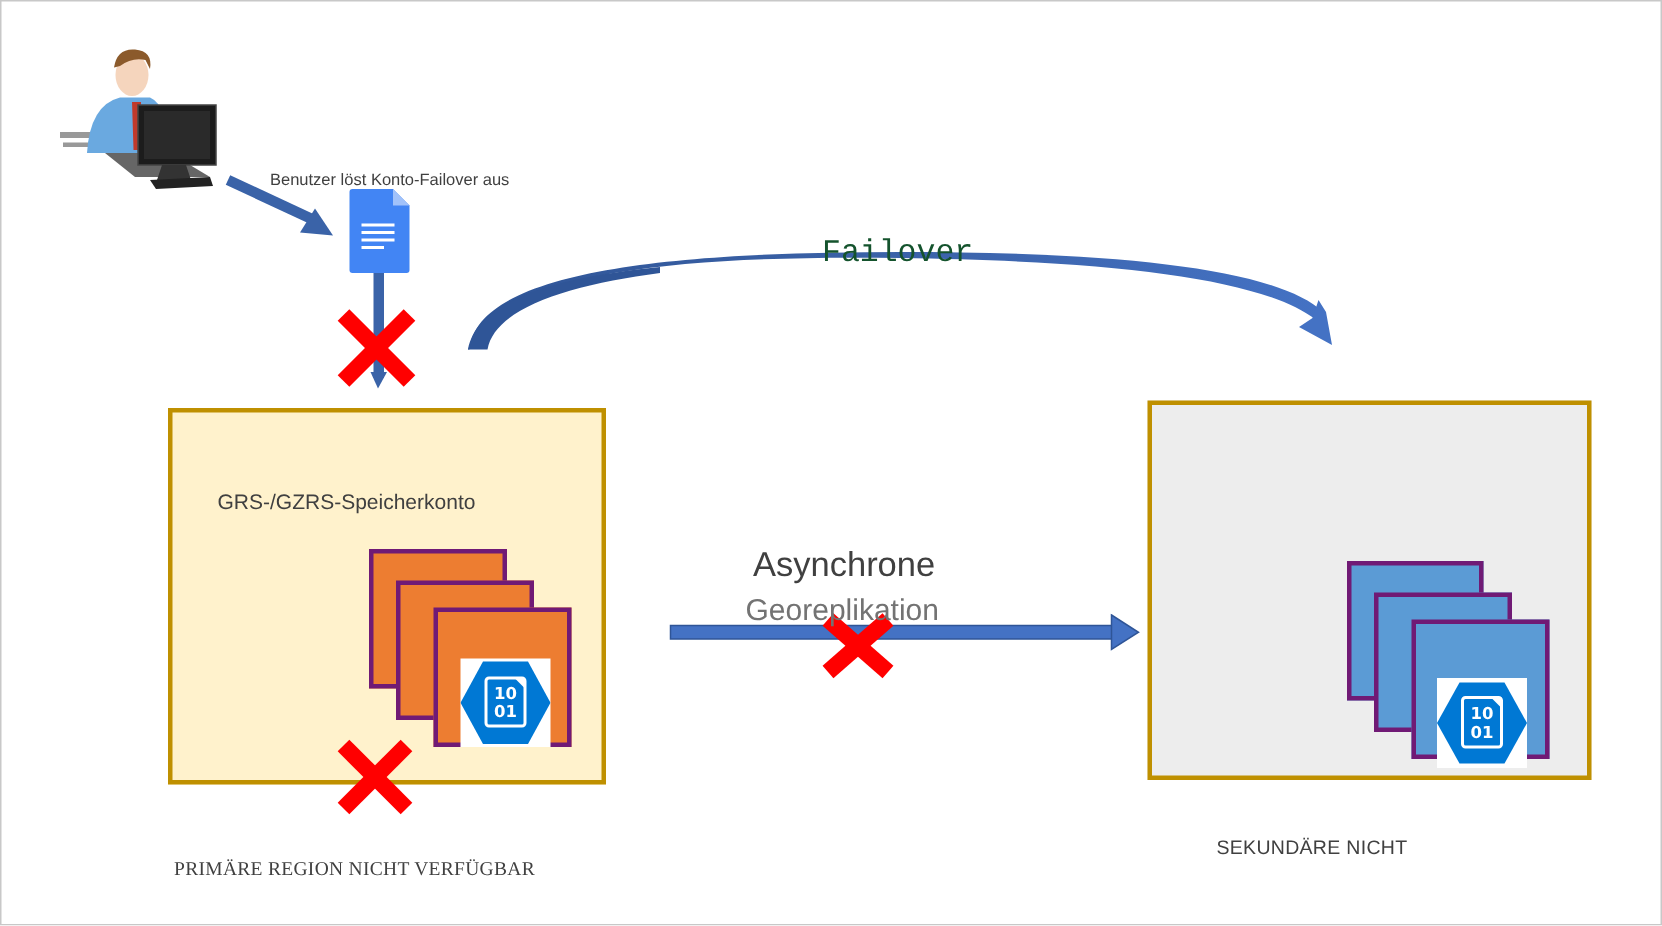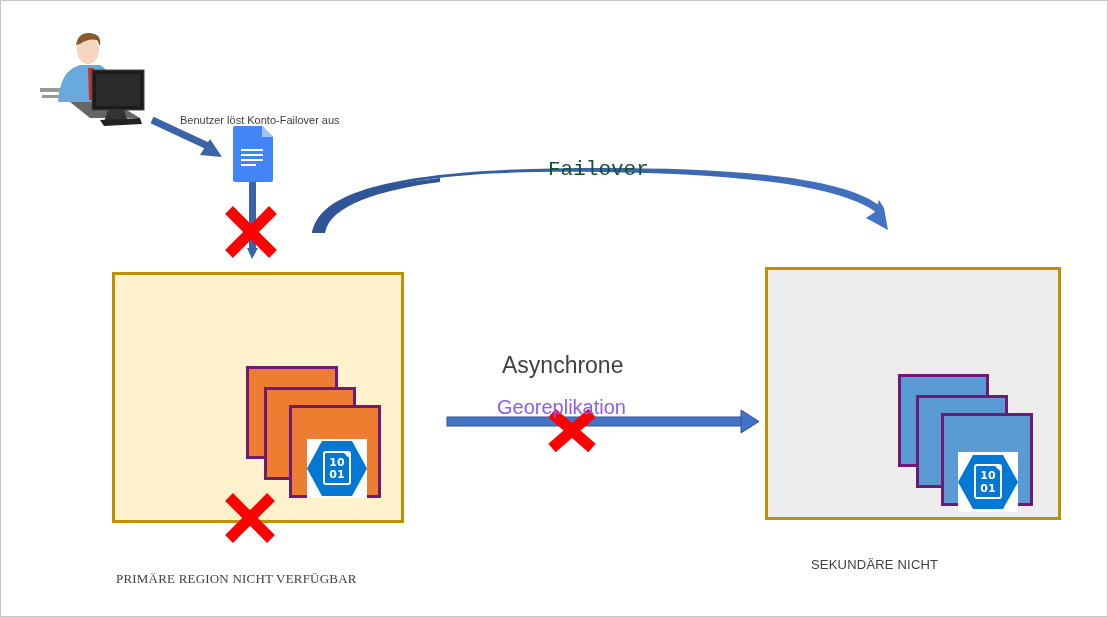--- a/index.html
+++ b/index.html
@@ -9,29 +9,30 @@
   .region-primary { left: 112px; top: 259px; width: 292px; height: 251px; background: #fff2cc; border: 3px solid #bf9000; box-sizing: border-box; }
   .region-secondary { left: 765px; top: 254px; width: 296px; height: 253px; background: #ededed; border: 3px solid #bf9000; box-sizing: border-box; }
   .stack-card { position: absolute; border: 3px solid #701a75; box-sizing: border-box; }
   .orange { background: #ed7d31; }
   .blue { background: #5b9bd5; }
   .label-small { font-size: 11px; color: #404040; white-space: nowrap; }
   .label-region { font-size: 13px; color: #404040; letter-spacing: 0.2px; white-space: nowrap; }
   .label-account { font-size: 14px; color: #404040; white-space: nowrap; }
   .label-failover { font-size: 21px; color: #14532d; white-space: nowrap; font-family: Liberation Mono, monospace; }
   .label-async { font-size: 23px; color: #404040; white-space: nowrap; text-align: center; }
-  .label-geo { font-size: 20px; color: #8b5cf6; white-space: nowrap; text-align: center; }
+  .label-geo { font-size: 20px; color: #737373; white-space: nowrap; text-align: center; }
   svg.overlay { position: absolute; left: 0; top: 0; }
 </style>
 </head>
 <body>
 
 <div class="frame"></div>
 
 <div class="abs region-primary">
+  <span class="abs label-account" style="left:30px; top:38px;">GRS-/GZRS-Speicherkonto</span>
   <div class="stack-card orange" style="left:131px; top:91px; width:92px; height:93px;"></div>
   <div class="stack-card orange" style="left:149px; top:112px; width:92px; height:93px;"></div>
   <div class="stack-card orange" style="left:174px; top:130px; width:92px; height:93px;">
     <div class="abs" style="left:15px; top:18px; width:60px; height:59px; background:#fff;">
       <svg width="60" height="59" viewBox="0 0 60 59">
         <polygon points="15,2 45,2 60,29.5 45,57 15,57 0,29.5" fill="#0078d4"></polygon>
         <rect x="17" y="13" width="26" height="32" rx="2" fill="none" stroke="#fff" stroke-width="2"></rect>
         <polygon points="36,13 43,20 43,13" fill="#fff"></polygon>
         <text x="30" y="27" font-size="11" font-weight="bold" fill="#fff" text-anchor="middle" font-family="DejaVu Sans, sans-serif">10</text>
         <text x="30" y="39" font-size="11" font-weight="bold" fill="#fff" text-anchor="middle" font-family="DejaVu Sans, sans-serif">01</text>
@@ -118,16 +119,16 @@
     <path d="M76,45 Q78,32 90,33 Q102,34 100,46 L97,40 Q88,38 80,44 Z" fill="#8b5a2b"></path>
     <rect x="92" y="70" width="52" height="40" fill="#1c1c1c" stroke="#444" stroke-width="1"></rect>
     <rect x="96" y="74" width="44" height="32" fill="#2a2a2a"></rect>
     <polygon points="108,110 124,110 128,122 104,122" fill="#333"></polygon>
     <polygon points="100,120 140,118 142,124 104,126" fill="#222"></polygon>
   </g>
 </svg>
 
 <span class="abs label-small" style="left:180px; top:101px;">Benutzer löst Konto-Failover aus</span>
 <span class="abs label-failover" style="left:548px; top:145px;">Failover</span>
-<span class="abs label-async" style="left:502px; top:339px;">Asynchrone</span>
+<span class="abs label-async" style="left:502px; top:350px;">Asynchrone</span>
 <span class="abs label-geo" style="left:497px; top:383px;">Georeplikation</span>
 <span class="abs label-region" style="left:116px; top:558px;font-family:Liberation Serif, serif;">PRIMÄRE REGION NICHT VERFÜGBAR</span>
 <span class="abs label-region" style="left:811px; top:544px;">SEKUNDÄRE NICHT</span>
 
 </body></html>

